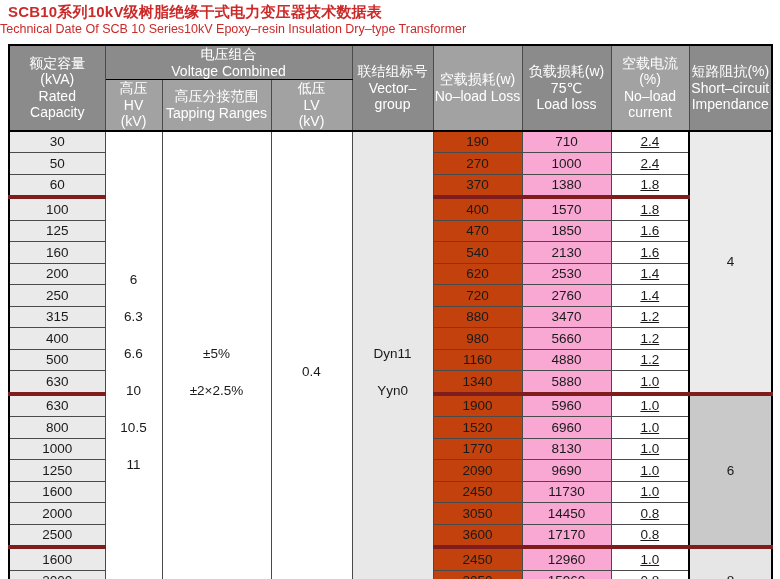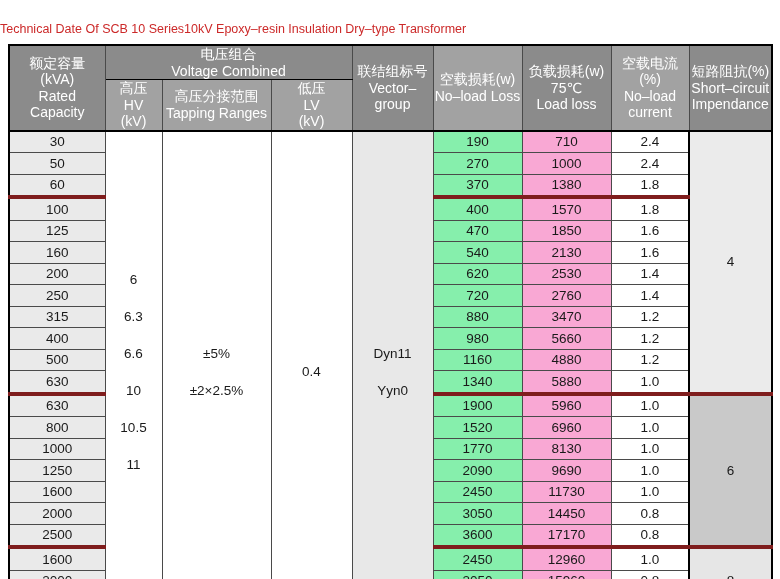--- a/index.html
+++ b/index.html
@@ -50,36 +50,37 @@
   .hdr-dark  { background: #8b8b8b; }
   .hdr-light { background: #a2a2a2; }
 
   .spec tbody td {
     font-size: 13.5px;
     color: #1a1a1a;
     height: 20.5px;
     line-height: 1;
   }
   td.cap { background: #eaeaea; }
-  td.nl  { background: #86efac; }
+  td.nl  { background: #c2410c; }
   td.ll  { background: #f9a8d4; }
-  td.nc  { background: #ffffff; }
+  td.nc  { background: #ffffff; text-decoration: underline; }
   td.merged { background: #ffffff; }
   td.vec { background: #e8e8e8; }
   td.imp { border-left: 2px solid #000; }
   td.imp0 { background: #ebebeb; }
   td.imp1 { background: #c9c9c9; }
   td.imp2 { background: #e6e6e6; }
   tr.grp td { border-top: 4px solid #7f1d1d; }
   .stack div { line-height: 37px; }
 </style>
 </head>
 <body>
 
 <div class="page">
+  <div class="title-cn">SCB10系列10kV级树脂绝缘干式电力变压器技术数据表</div>
   <div class="title-en">Technical Date Of SCB 10 Series10kV Epoxy–resin Insulation Dry–type Transformer</div>
 
   <table class="spec">
     <colgroup>
       <col style="width:96px">
         <col style="width:57px">
         <col style="width:109px">
       <col style="width:81px">
         <col style="width:81px">
         <col style="width:89px">

